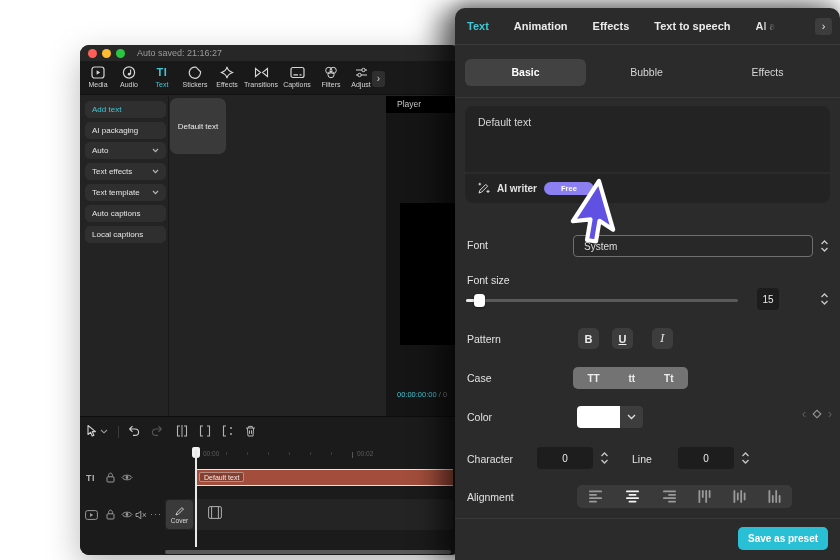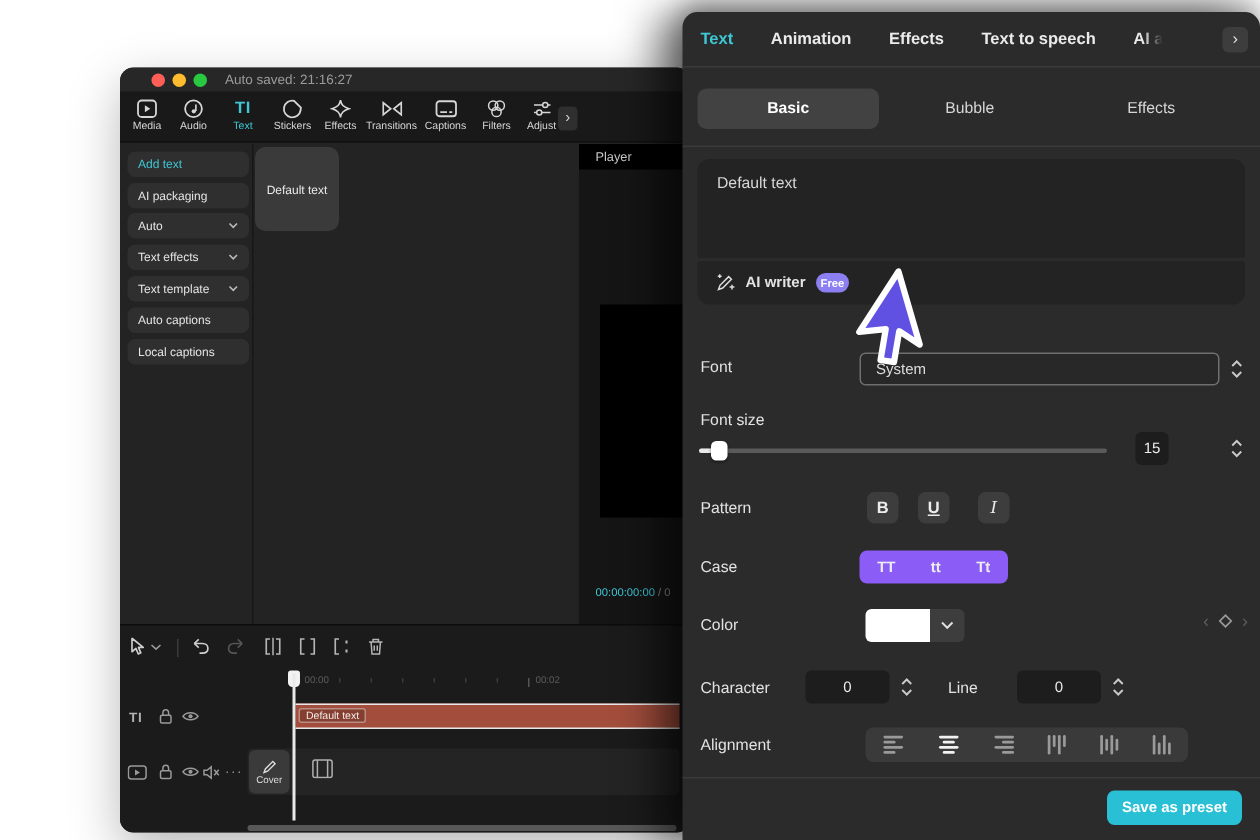--- a/index.html
+++ b/index.html
@@ -8,21 +8,21 @@
     width:840px; height:560px; background:#ffffff; overflow:hidden; position:relative;
     font-family:"Liberation Sans", sans-serif; -webkit-font-smoothing:antialiased;
   }
   svg { display:block; }
 
   
   .win { position:absolute; left:80px; top:45px; width:380px; height:510px;
          background:#232323; border-radius:9px; overflow:hidden; z-index:5;
          box-shadow:0 12px 34px rgba(0,0,0,.28); }
   .titlebar { position:absolute; top:0; left:0; right:0; height:16px; background:#272727;
-              display:flex; align-items:center; padding-left:21px; }
+              display:flex; align-items:center; padding-left:8px; }
   .tl-dot { width:9px; height:9px; border-radius:50%; margin-right:5px; }
   .tl-red{background:#ff5f57}.tl-yellow{background:#febc2e}.tl-green{background:#28c840}
   .autosave { color:#9b9b9b; font-size:9px; margin-left:7px; }
 
   .toolbar { position:absolute; top:16px; left:0; right:0; height:34px; background:#191919;
              border-bottom:1px solid #101010; }
   .tb-item { position:absolute; top:5px; width:38px; display:flex; flex-direction:column;
              align-items:center; color:#d6d6d6; }
   .tb-item .lbl { font-size:7px; margin-top:2px; white-space:nowrap; }
   .tb-item.active { color:#3ec8d6; }
@@ -89,42 +89,42 @@
   .subtab { flex:1; height:27px; display:flex; align-items:center; justify-content:center;
             font-size:10.5px; color:#d6d6d6; }
   .subtab.active { background:#424242; border-radius:6px; color:#fff; font-weight:600; }
   .p-div { position:absolute; left:0; right:0; height:1px; background:#3a3a3a; }
 
   .textbox { position:absolute; left:10px; top:98px; width:365px; height:66px; background:#232323;
              border-radius:8px 8px 2px 2px; padding:10px 13px; font-size:10.5px; color:#d6d6d6; }
   .ai-row { position:absolute; left:10px; top:166px; width:365px; height:29px; background:#232323;
             border-radius:2px 2px 8px 8px; display:flex; align-items:center; padding:0 12px; gap:7px; }
   .ai-label { font-size:10px; font-weight:700; color:#e3e3e3; }
-  .free-badge { font-size:7.5px; font-weight:700; color:#fff; background:#8b7ff2; padding:2px 3px;
+  .free-badge { font-size:7.5px; font-weight:700; color:#fff; background:#8b7ff2; padding:2px 17px;
                 border-radius:8px; }
 
   .row-label { position:absolute; left:12px; font-size:10.5px; color:#e2e2e2; }
   .select { position:absolute; left:118px; width:240px; height:22px; border:1px solid #6f6f6f;
             border-radius:4px; display:flex; align-items:center; padding:0 10px; color:#dcdcdc;
             font-size:10px; background:#282828; }
   .stepper { position:absolute; width:14px; height:22px; display:flex; align-items:center;
              justify-content:center; }
   .valbox { position:absolute; height:22px; background:#1d1d1d; border-radius:4px; display:flex;
             align-items:center; justify-content:center; color:#ececec; font-size:10px; }
   .slider { position:absolute; left:11px; top:286px; width:272px; height:13px; }
   .slider .track { position:absolute; left:0; right:0; top:5px; height:3px; background:#5a5a5a; border-radius:2px; }
   .slider .fill { position:absolute; left:0; top:5px; width:13px; height:3px; background:#e9e9e9; border-radius:2px; }
   .slider .thumb { position:absolute; left:8px; top:0; width:11px; height:13px; background:#fff;
                    border-radius:3.5px; box-shadow:0 1px 2px rgba(0,0,0,.5); }
   .sq-btn { position:absolute; width:21px; height:21px; background:#3d3d3d; border-radius:5px;
             display:flex; align-items:center; justify-content:center; color:#ececec; }
   .b-b { font-size:11px; font-weight:bold; }
   .b-u { font-size:11px; font-weight:bold; text-decoration:underline; }
   .b-i { font-size:11px; font-style:italic; font-family:"DejaVu Serif", serif; }
-  .case-group { position:absolute; left:118px; top:359px; width:99px; height:22px; background:#8b5cf6;
+  .case-group { position:absolute; left:118px; top:359px; width:115px; height:22px; background:#737373;
                 border-radius:5px; display:flex; align-items:center; justify-content:space-around;
                 color:#ececec; font-size:10px; font-weight:bold; }
   .swatch { position:absolute; left:122px; top:398px; width:43px; height:22px; background:#ffffff;
             border-radius:4px 0 0 4px; }
   .swatch-dd { position:absolute; left:165px; top:398px; width:23px; height:22px; background:#3d3d3d;
                border-radius:0 4px 4px 0; display:flex; align-items:center; justify-content:center; }
   .keyframe { position:absolute; right:8px; top:400px; display:flex; align-items:center; gap:6px; }
   .kf-arrow { color:#5e5e5e; font-size:12px; line-height:12px; }
   .align-group { position:absolute; left:122px; top:477px; width:215px; height:23px; background:#3a3a3a;
                  border-radius:5px; display:flex; align-items:center; justify-content:space-around; }

